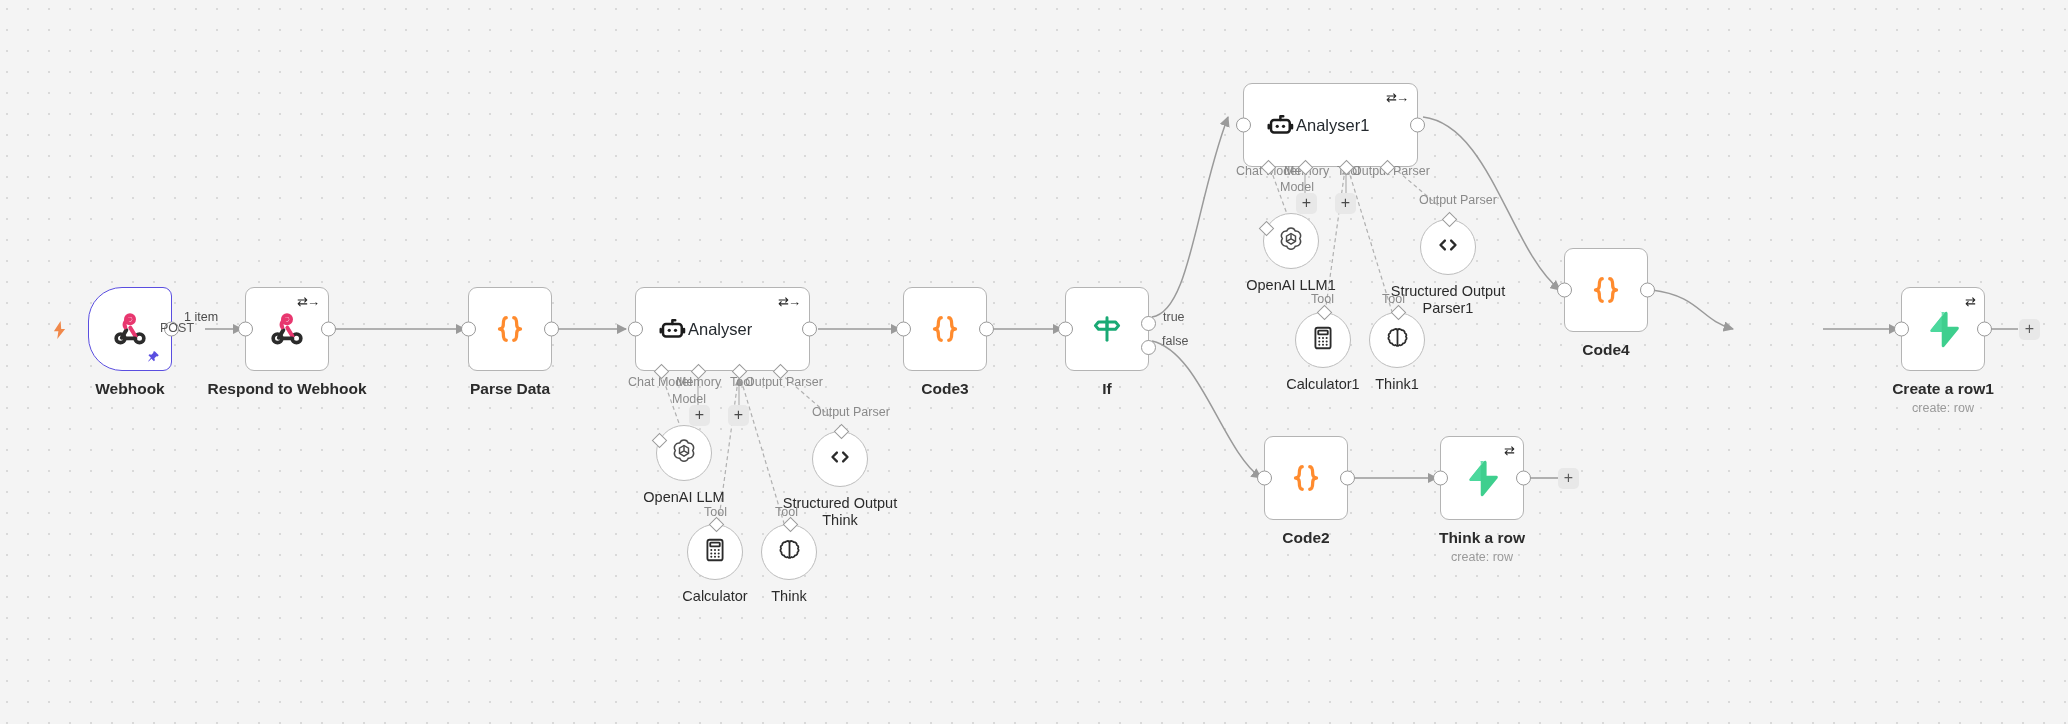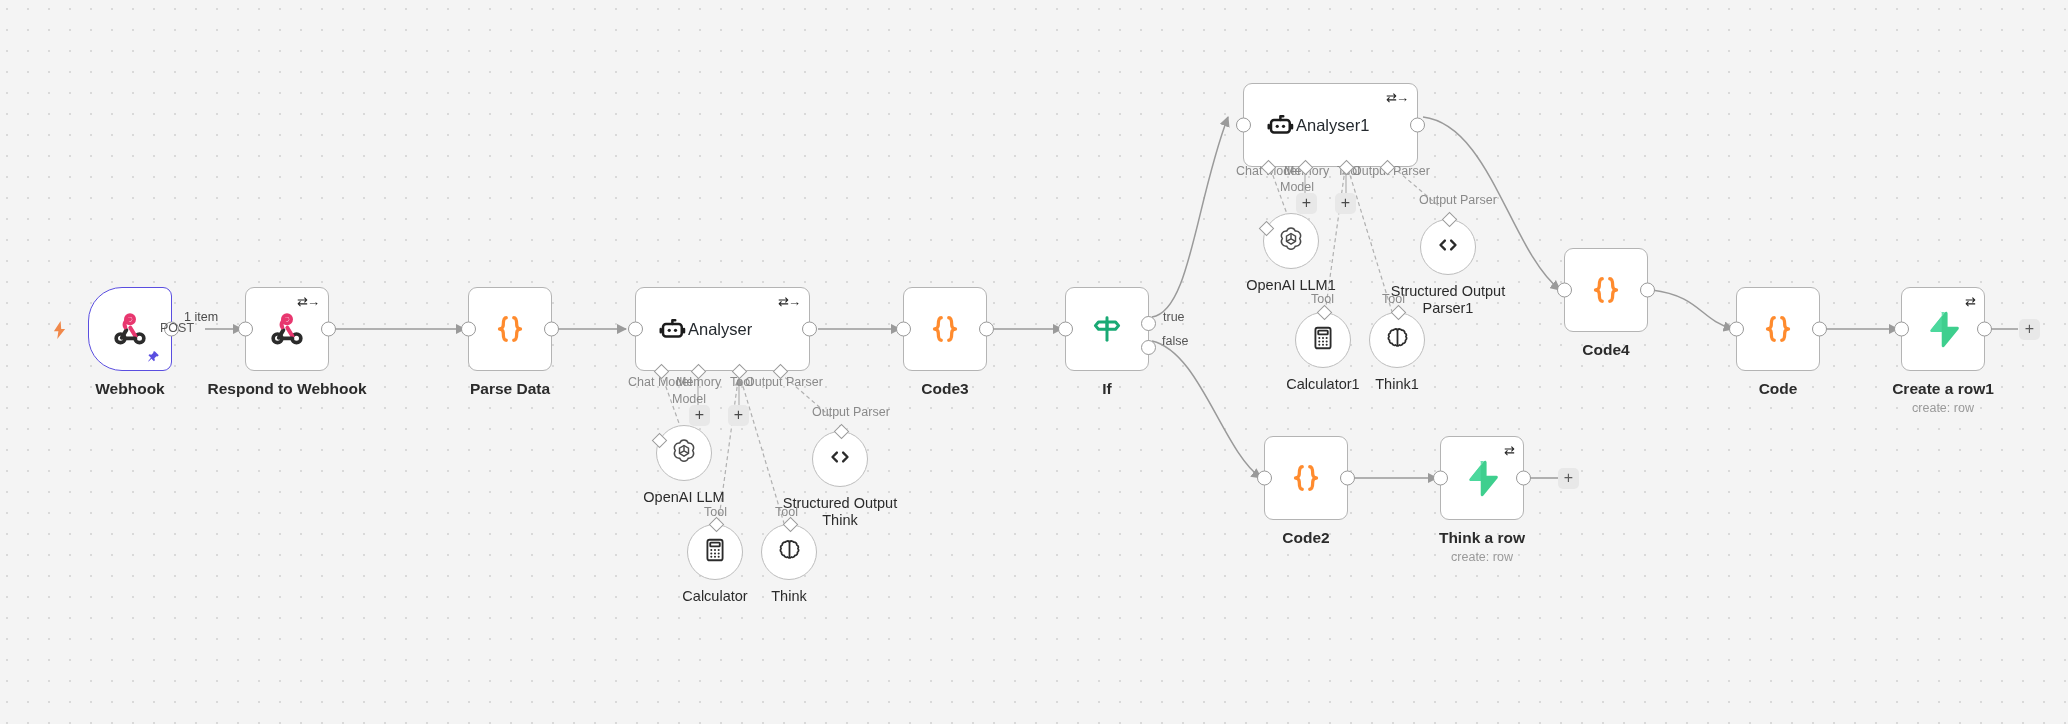--- a/index.html
+++ b/index.html
@@ -434,31 +434,20 @@
       <svg width="36" height="36" viewBox="0 0 24 24" fill="none" stroke="#ff8b2e" stroke-width="2.2" stroke-linecap="round" stroke-linejoin="round">
         <path d="M9.5 4.5C7.5 4.5 7.5 8 7.5 9.5c0 1.6-1.2 2.5-2.5 2.5 1.3 0 2.5.9 2.5 2.5 0 1.5 0 5 2 5"></path>
         <path d="M14.5 4.5c2 0 2 3.5 2 5 0 1.6 1.2 2.5 2.5 2.5-1.3 0-2.5.9-2.5 2.5 0 1.5 0 5-2 5"></path>
       </svg>
     </span>
     <div class="port in"></div>
     <div class="port out"></div>
     <div class="node-title">Code4</div>
   </div>
 
-  <div class="node" style="left:1736px; top:287px;">
-    <span class="node-icon">
-      <svg width="36" height="36" viewBox="0 0 24 24" fill="none" stroke="#ff8b2e" stroke-width="2.2" stroke-linecap="round" stroke-linejoin="round">
-        <path d="M9.5 4.5C7.5 4.5 7.5 8 7.5 9.5c0 1.6-1.2 2.5-2.5 2.5 1.3 0 2.5.9 2.5 2.5 0 1.5 0 5 2 5"></path>
-        <path d="M14.5 4.5c2 0 2 3.5 2 5 0 1.6 1.2 2.5 2.5 2.5-1.3 0-2.5.9-2.5 2.5 0 1.5 0 5-2 5"></path>
-      </svg>
-    </span>
-    <div class="port in"></div>
-    <div class="port out"></div>
-    <div class="node-title">Code</div>
-  </div>
 
   <div class="node" style="left:1901px; top:287px;">
     <span class="corner-glyph">⇄</span>
     <span class="node-icon">
       <svg width="38" height="38" viewBox="0 0 24 24">
         <path d="M13.2 1.4 4.3 12.4c-.5.6-.1 1.5.7 1.5h6.2v8.6c0 .9 1.1 1.3 1.7.6l8.9-11c.5-.6.1-1.5-.7-1.5h-6.2V2c0-.9-1.1-1.3-1.7-.6z" fill="#3ecf8e"></path>
         <path d="M13.2 1.4 4.3 12.4c-.5.6-.1 1.5.7 1.5h6.2V2c0-.6-.5-1-1-1z" fill="#4fd9a0" opacity="0.85"></path>
       </svg>
     </span>
     <div class="port in"></div>

